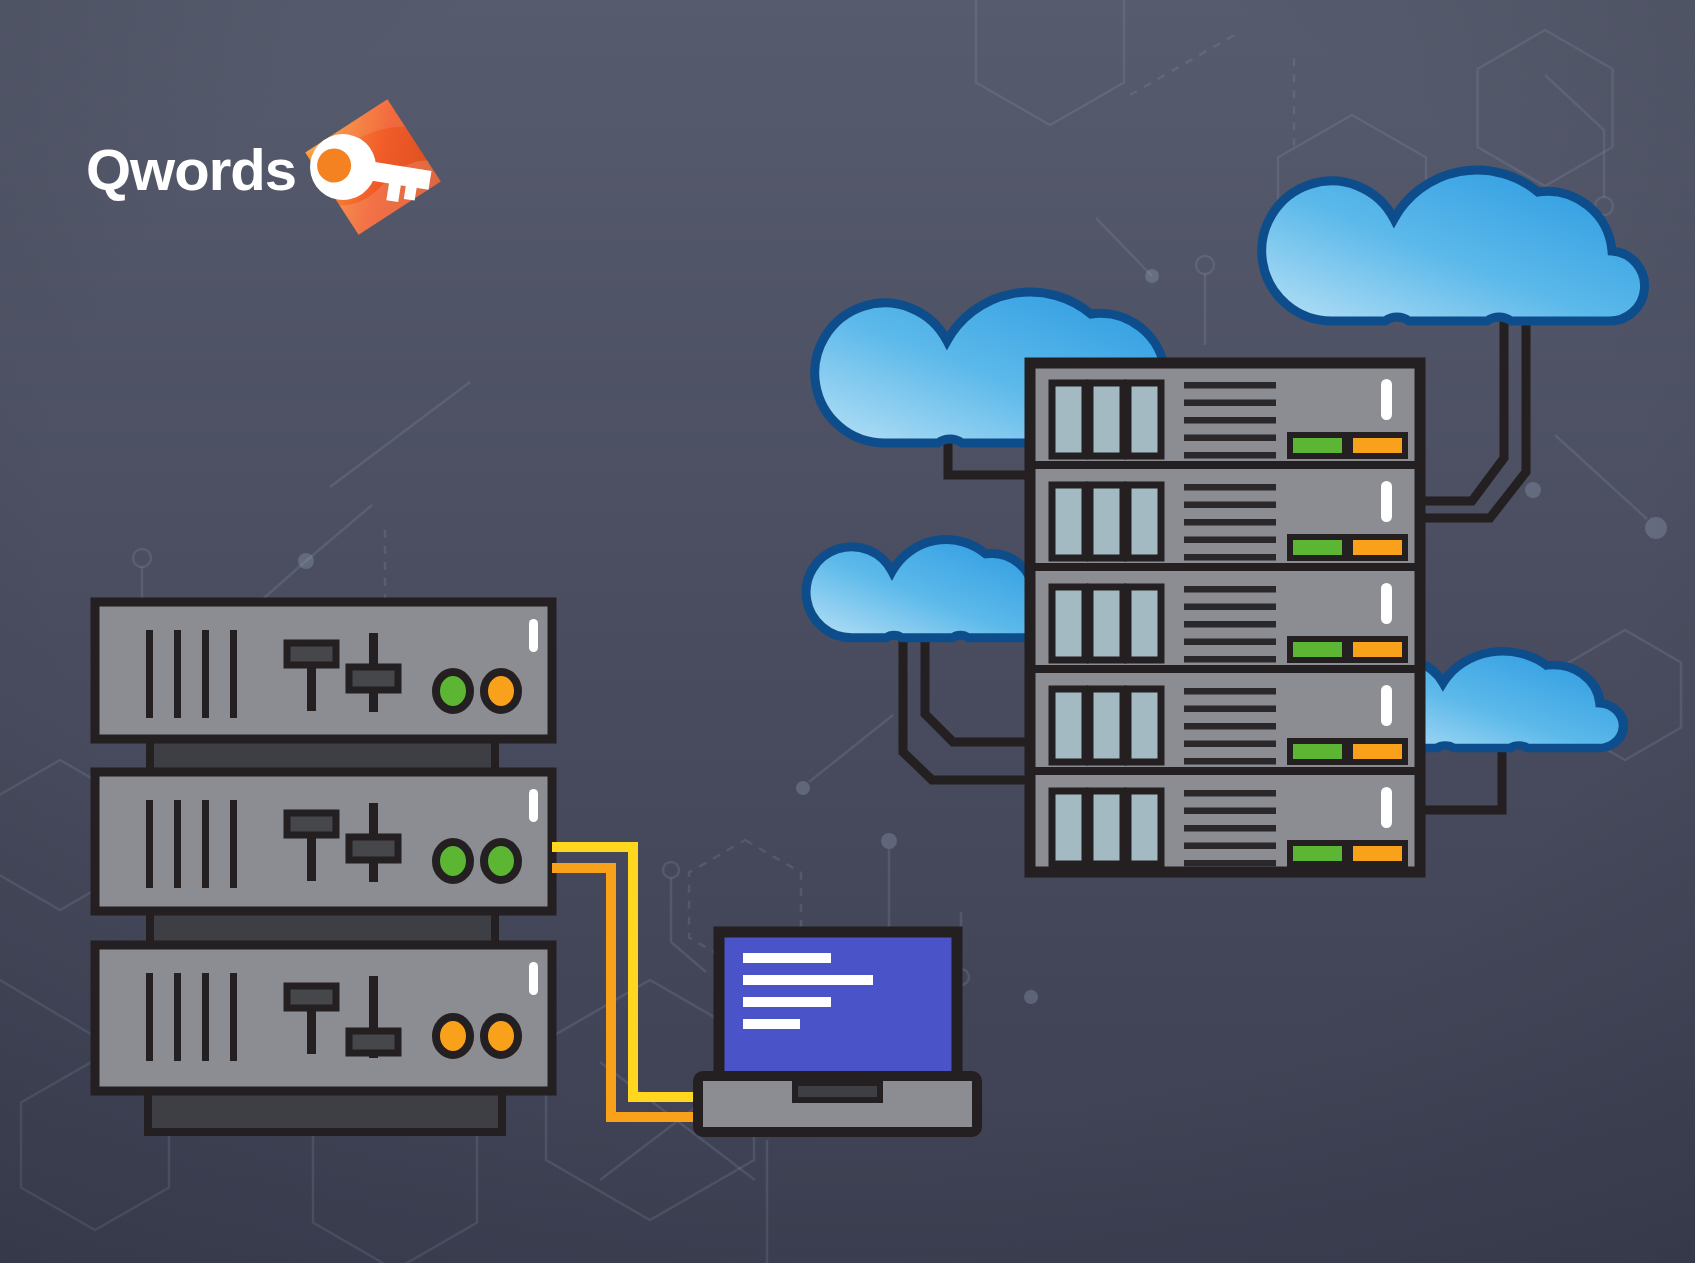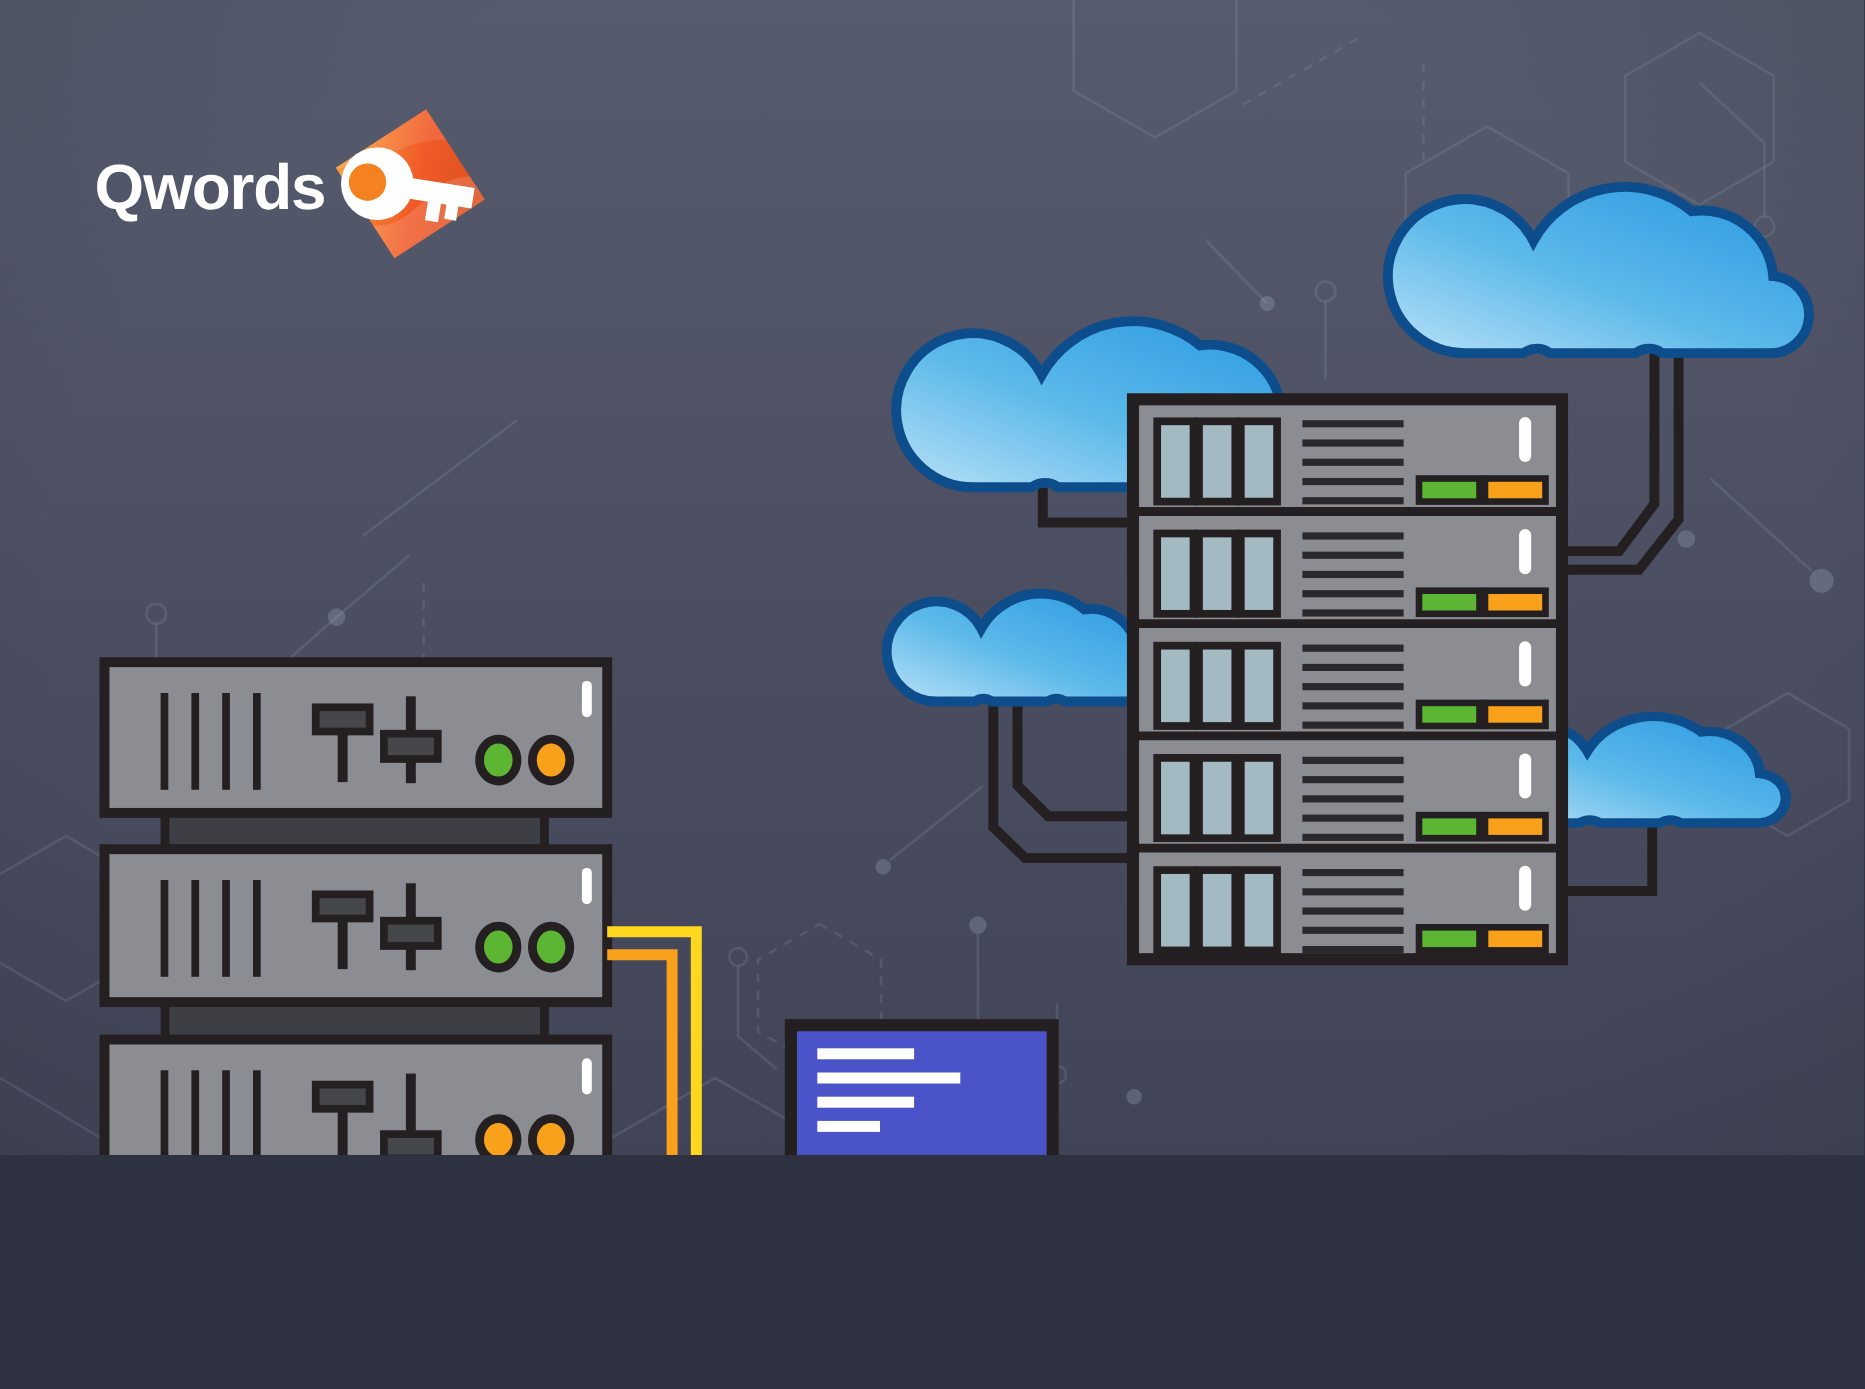--- a/index.html
+++ b/index.html
@@ -1,16 +1,16 @@
 <!DOCTYPE html>
 <html><head>
 <meta charset="utf-8">
 <style>
   html,body{margin:0;padding:0;background:#2e3140;}
-  #stage{position:relative;width:1695px;height:1050px;overflow:hidden;
+  #stage{position:relative;width:1695px;height:1263px;overflow:hidden;
          font-family:"Liberation Sans", sans-serif;}
   svg{display:block}
   .brand-text{font-family:"Liberation Sans", sans-serif;font-weight:bold;
               font-size:58px;fill:#ffffff;letter-spacing:-1px;}
 </style>
 </head>
 <body>
 
 <div id="stage">
 <svg width="1695" height="1263" viewBox="0 0 1695 1263">

